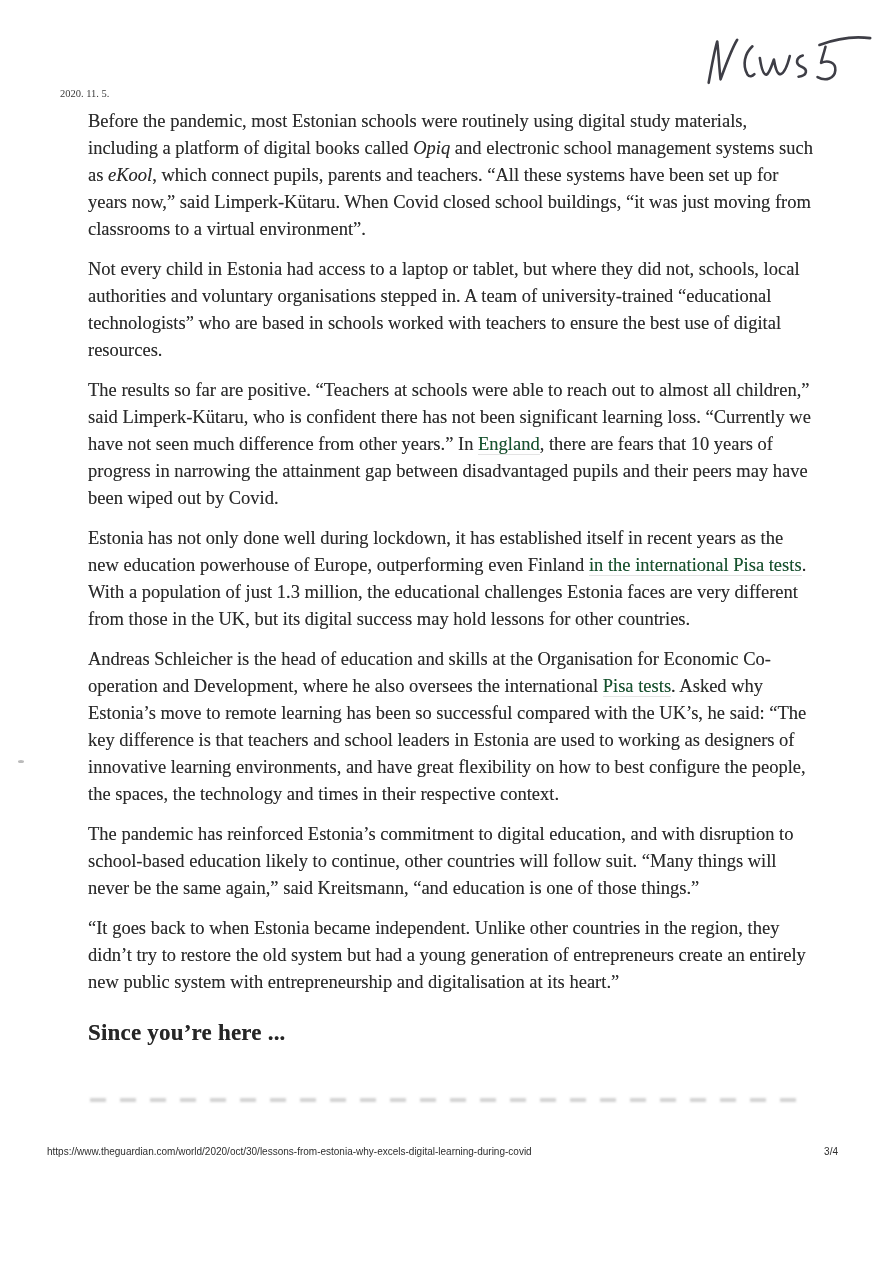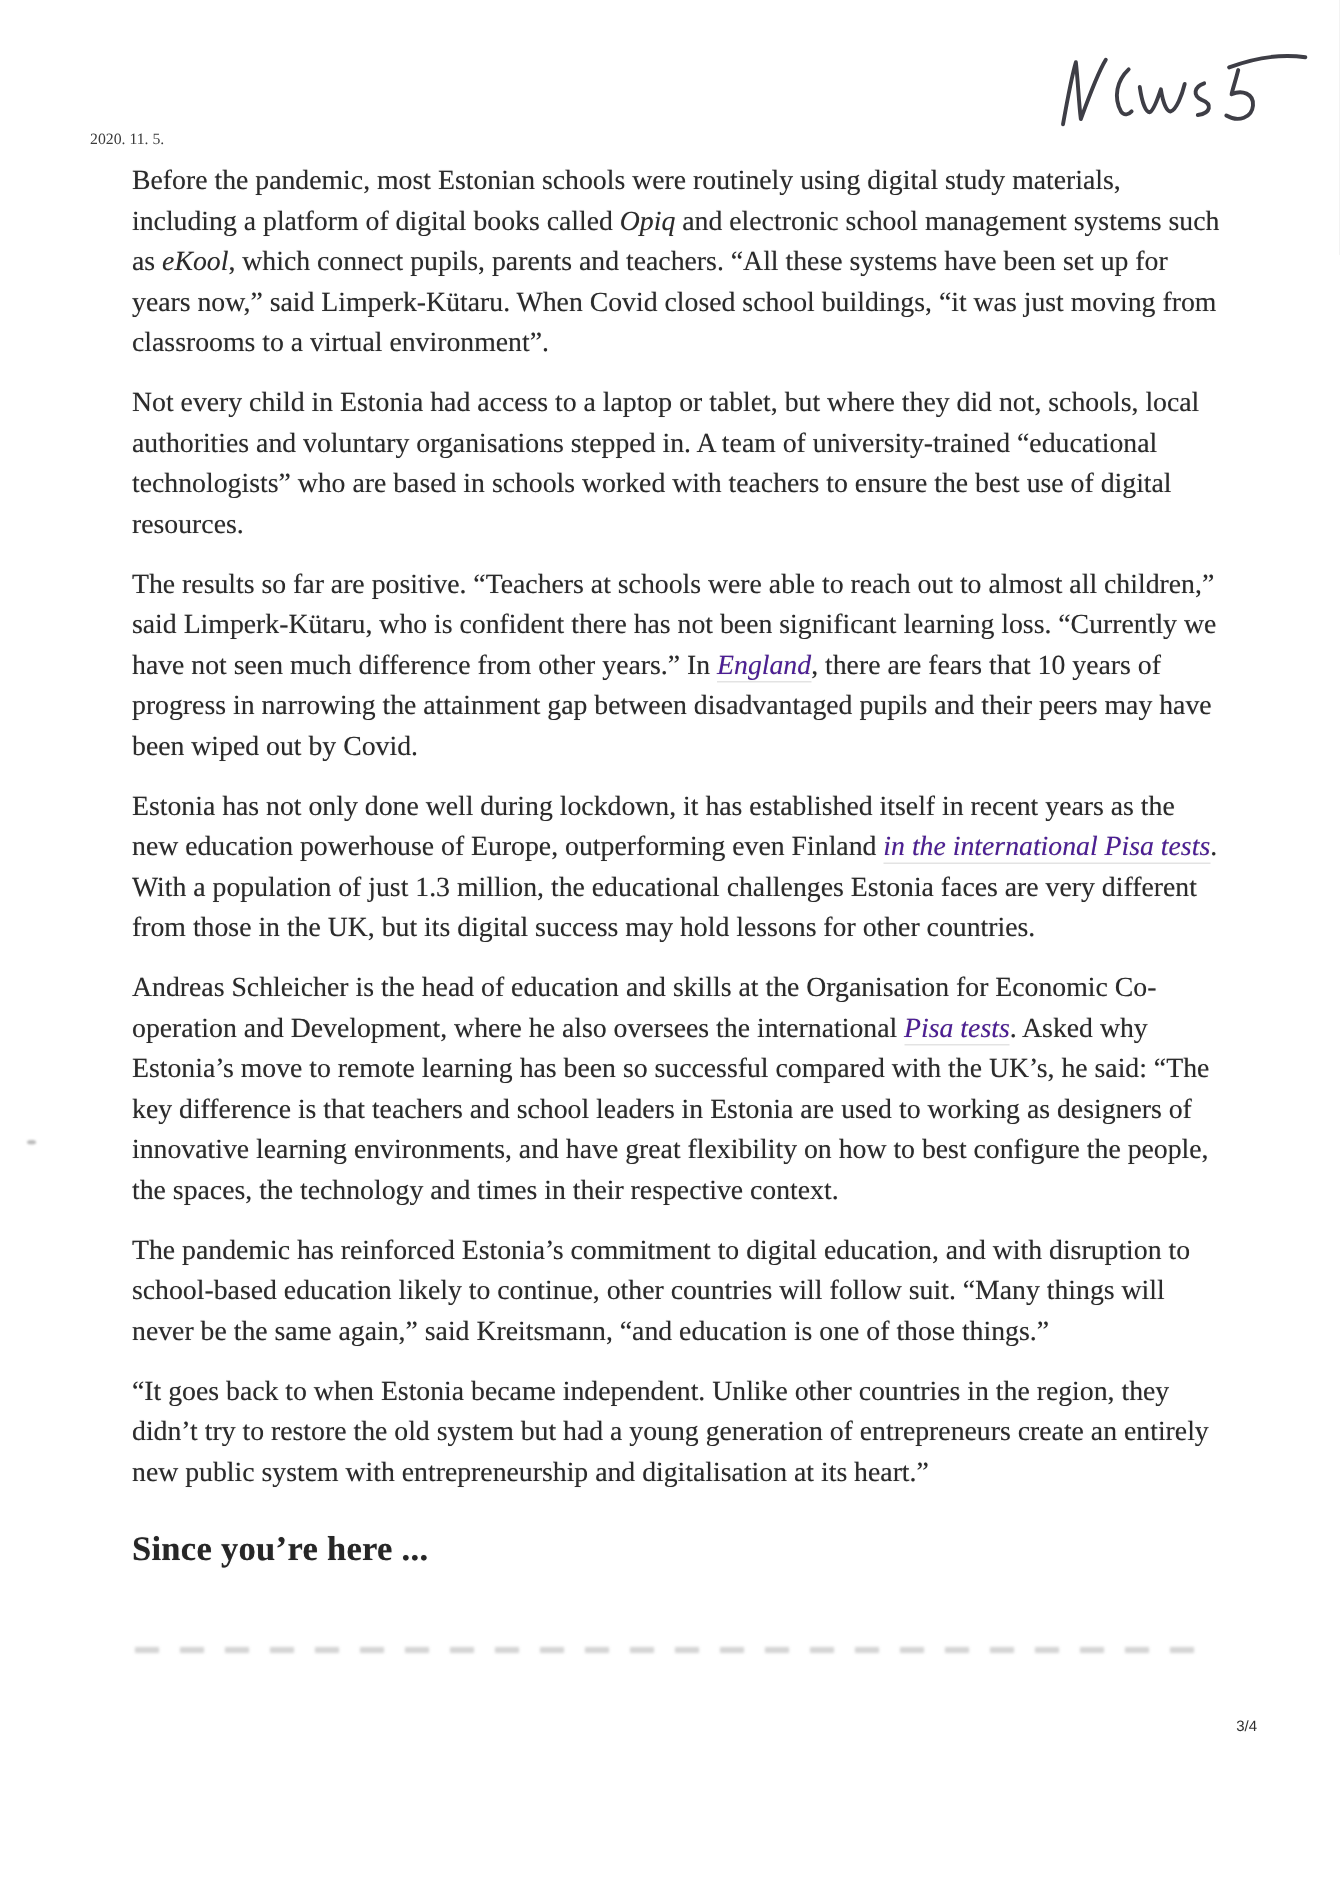--- a/index.html
+++ b/index.html
@@ -20,21 +20,21 @@
   .print-date{position:absolute;left:60px;top:0;}
   .print-title{position:absolute;left:114px;right:0;top:0;text-align:center;}
   
   .article{position:absolute;top:108px;left:88px;width:726px;}
   .article p{
     margin:0 0 13px 0;
     font-size:18.5px;line-height:27px;
     text-shadow:0 0 0.5px rgba(40,40,40,0.45);
   }
   .article p span.italic{font-style:italic;}
-  .article p span.link{color:#4c1d95;border-bottom:1px solid #e3e3e3;font-style:italic;}
+  .article p span.link{color:#14532d;border-bottom:1px solid #e3e3e3;}
   .section-heading{
     margin:24px 0 0 0;
     font-size:23px;font-weight:bold;color:#262626;
     letter-spacing:0.2px;
     text-shadow:0 0 0.5px rgba(30,30,30,0.5);
   }
   
   .print-footer{position:absolute;top:1146px;left:0;right:0;height:14px;
     font-family:"Liberation Sans","DejaVu Sans",sans-serif;font-size:10px;color:#2e2e2e;}
   .footer-url{position:absolute;left:47px;top:0;}
@@ -86,16 +86,17 @@
       <p><span>Andreas Schleicher is the head of education and skills at the Organisation for Economic Co-operation and Development, where he also oversees the international </span><span class="link">Pisa tests</span><span>. Asked why Estonia’s move to remote learning has been so successful compared with the UK’s, he said: “The key difference is that teachers and school leaders in Estonia are used to working as designers of innovative learning environments, and have great flexibility on how to best configure the people, the spaces, the technology and times in their respective context.</span></p>
       <p><span>The pandemic has reinforced Estonia’s commitment to digital education, and with disruption to school-based education likely to continue, other countries will follow suit. “Many things will never be the same again,” said Kreitsmann, “and education is one of those things.”</span></p>
       <p><span>“It goes back to when Estonia became independent. Unlike other countries in the region, they didn’t try to restore the old system but had a young generation of entrepreneurs create an entirely new public system with entrepreneurship and digitalisation at its heart.”</span></p>
       <h2 class="section-heading">Since you’re here ...</h2>
     </div>
 
   <div class="artifact-smudge"></div>
   <div class="artifact-speck"></div>
 
   <div class="print-footer">
+    <span class="footer-url">https://www.theguardian.com/world/2020/oct/30/lessons-from-estonia-why-excels-digital-learning-during-covid</span>
     <span class="footer-page">3/4</span>
   </div>
 
 </div>
 
 </body></html>

